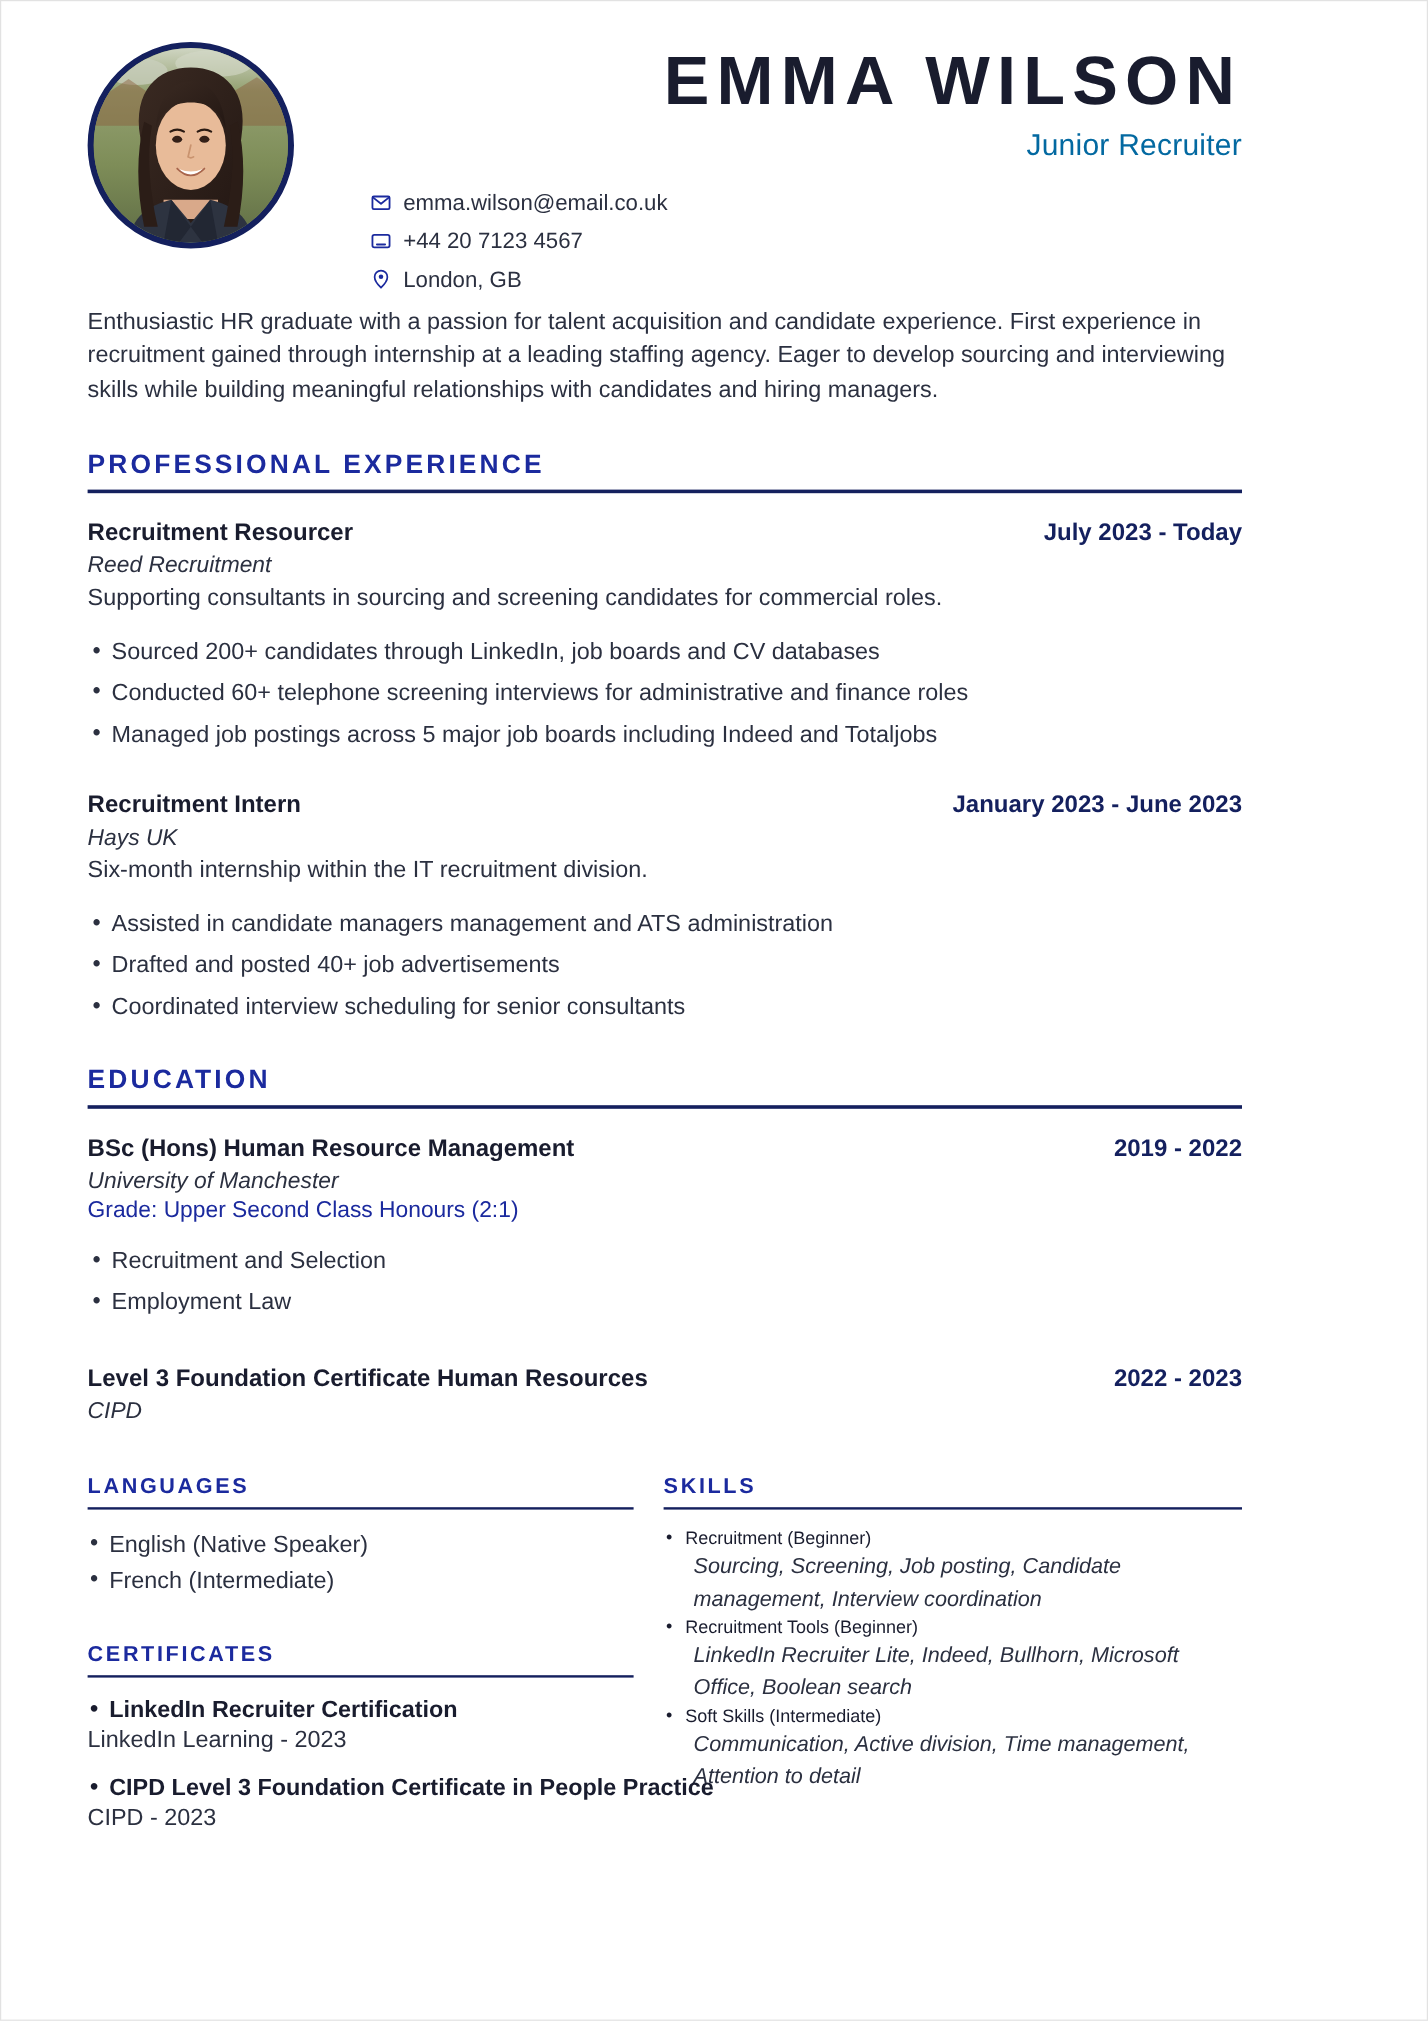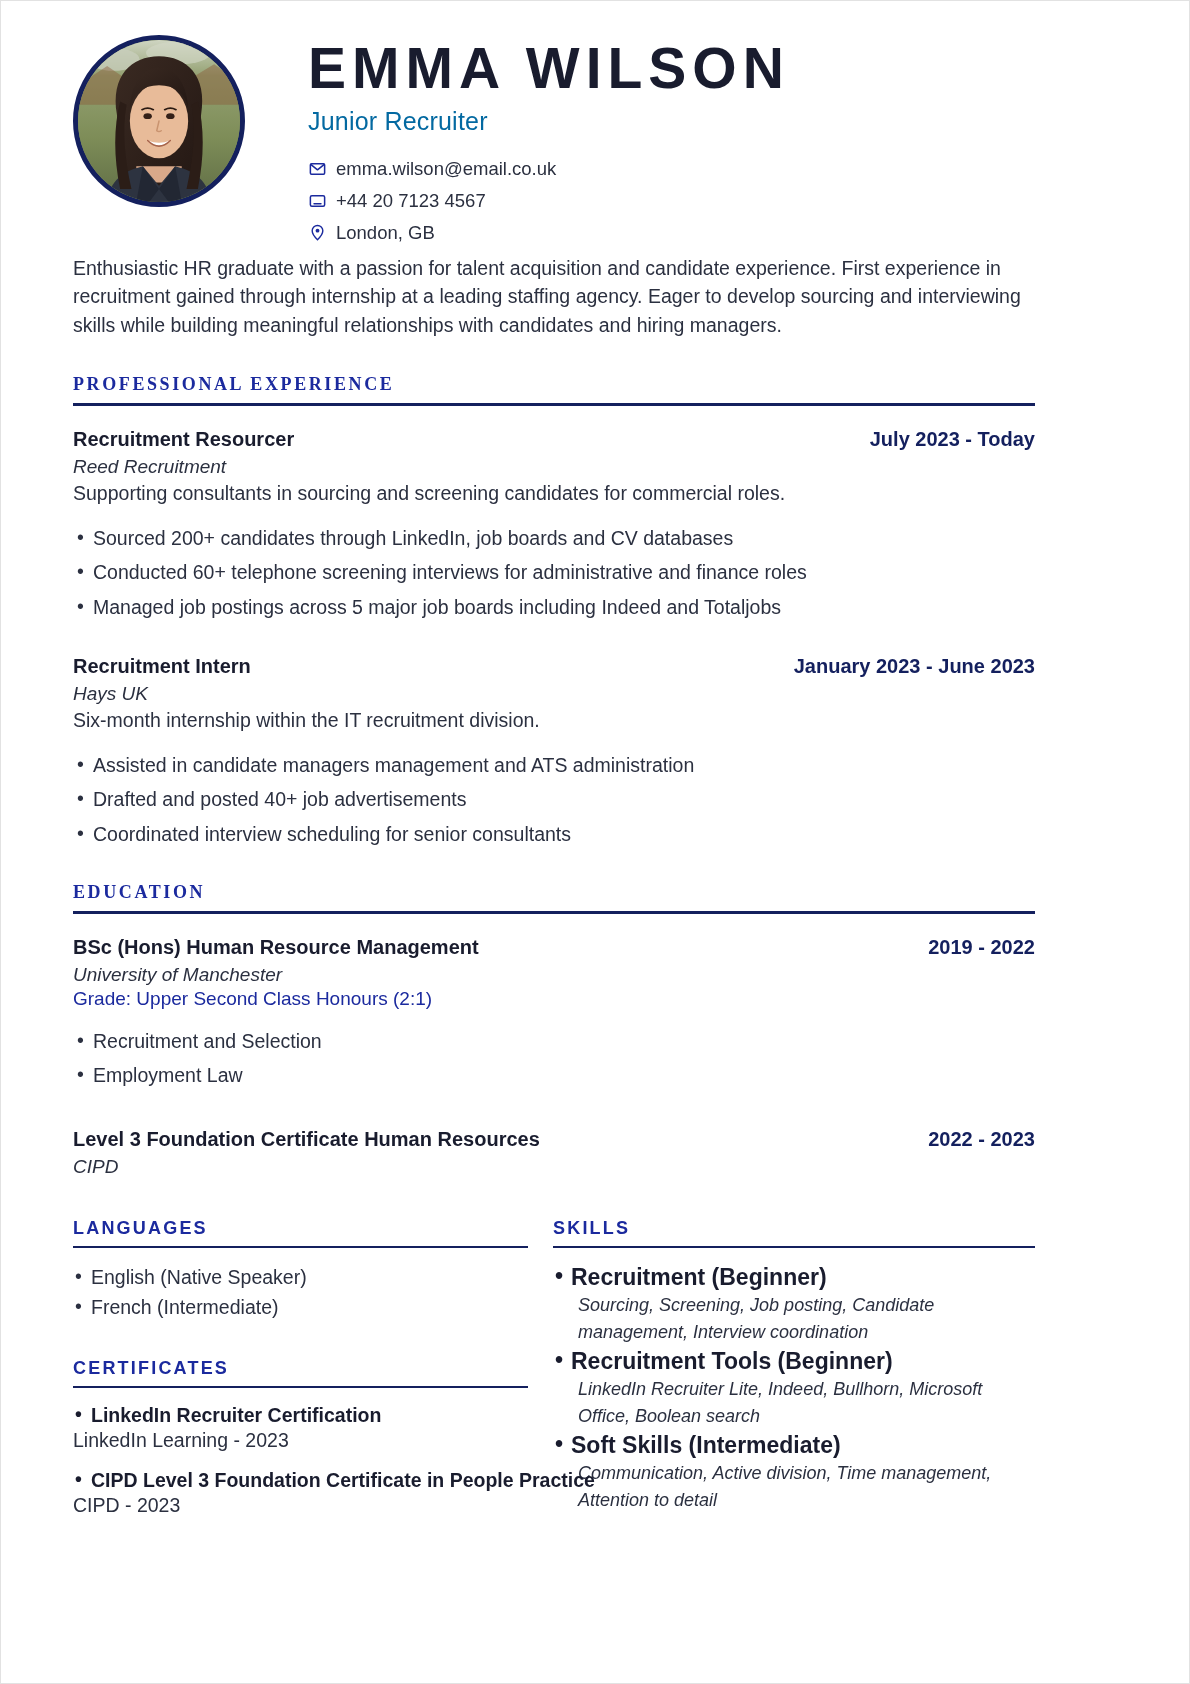--- a/index.html
+++ b/index.html
@@ -42,20 +42,21 @@
     border-radius: 50%;
     border: 5px solid #14205e;
     overflow: hidden;
     background: #7f8e5a;
   }
   .photo-svg { display: block; width: 100%; height: 100%; }
 
   .head-right {
     margin-left: 235px;
     padding-top: 10px;
+    text-align: right;
   }
 
   .full-name {
     font-size: 57px;
     font-weight: bold;
     letter-spacing: 6px;
     color: #191c2e;
     line-height: 1.12;
     white-space: nowrap;
   }
@@ -93,27 +94,26 @@
     font-size: 19.5px;
     line-height: 1.47;
     color: #2b3040;
     text-align: left;
   }
 
   
   .section { margin-top: 34px; }
 
   .section-head {
-    font-size: 18px;
+    font-size: 22px;
     font-weight: bold;
     letter-spacing: 2.6px;
     color: #1b2a9e;
     text-transform: uppercase;
     padding-bottom: 8px;
-    font-family: Liberation Serif, serif;
   }
   .rule-thick { border-bottom: 3px solid #14205e; }
 
   .entry { margin-top: 22px; }
   .entry-top {
     display: flex;
     justify-content: space-between;
     align-items: baseline;
     gap: 30px;
   }
@@ -218,22 +218,22 @@
   }
   .cert-meta {
     font-size: 19.5px;
     color: #2b3040;
     margin-top: 2px;
   }
 
   .skill-list { list-style: none; margin-top: 16px; }
   .skill-item { margin-bottom: 2px; }
   .skill-name {
-    font-size: 23px;
-    font-weight: bold;
+    font-size: 15px;
+    font-weight: normal;
     color: #191c2e;
     padding-left: 18px;
     position: relative;
   }
   .skill-name::before {
     content: "•";
     position: absolute;
     left: 2px;
     top: -1px;
   }

